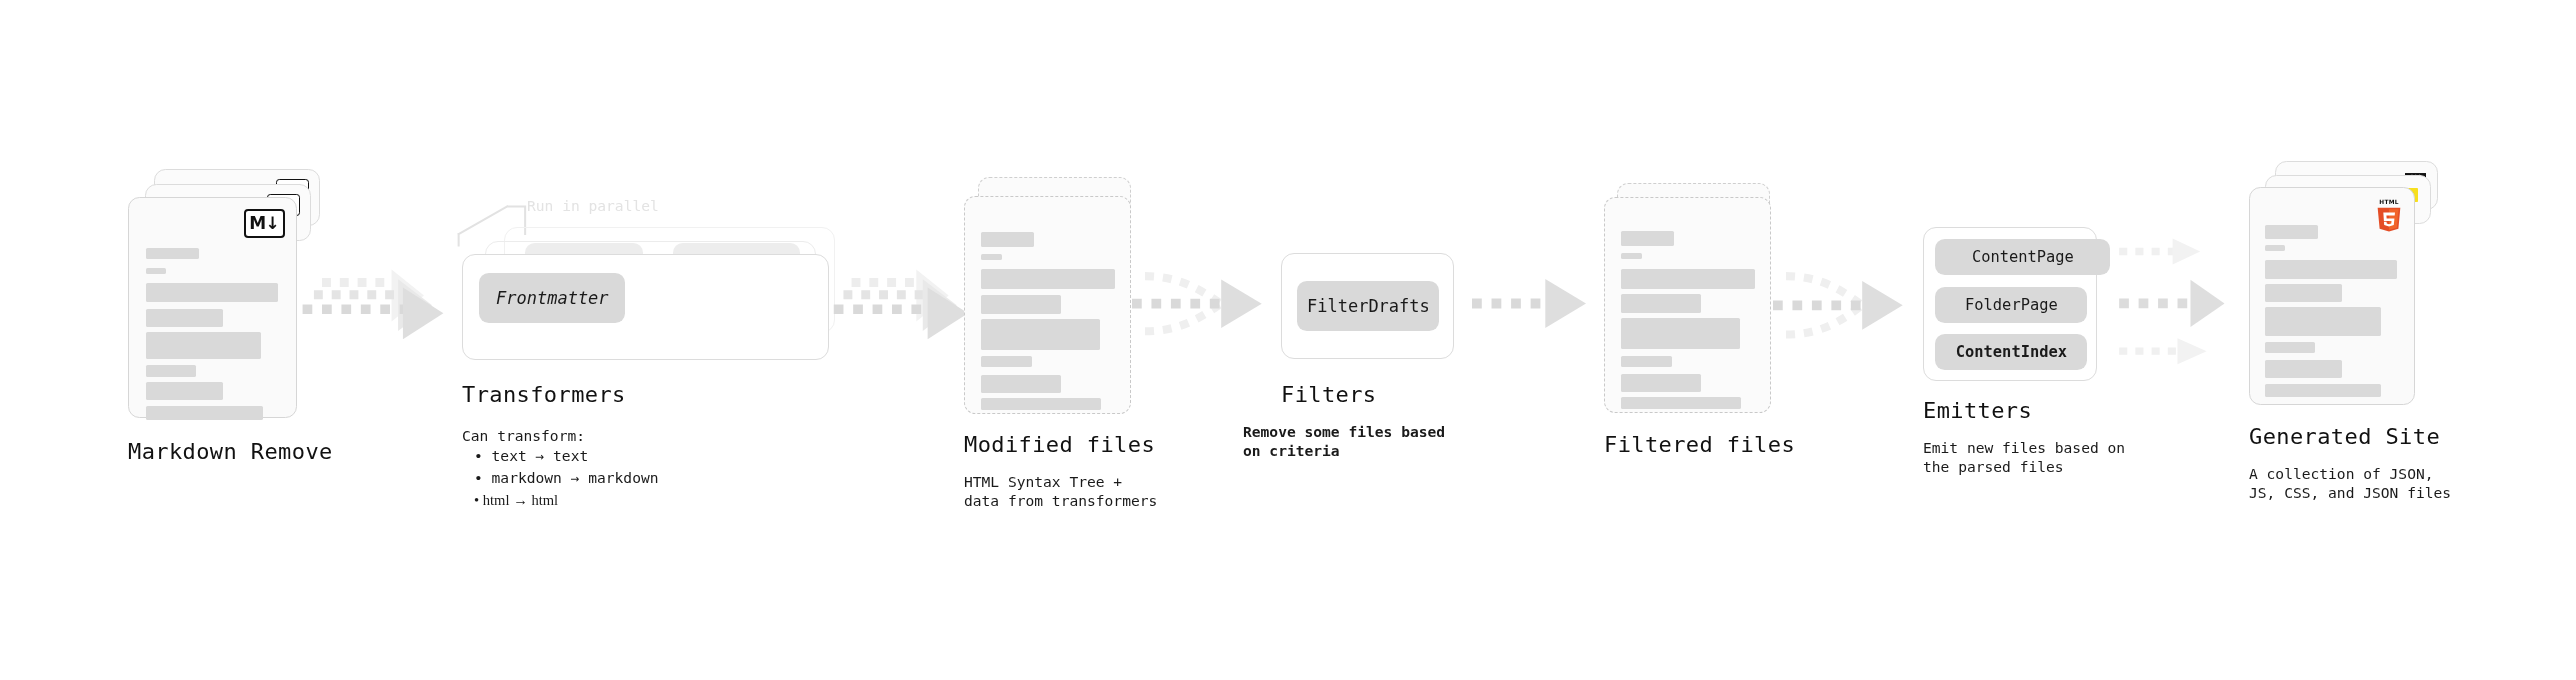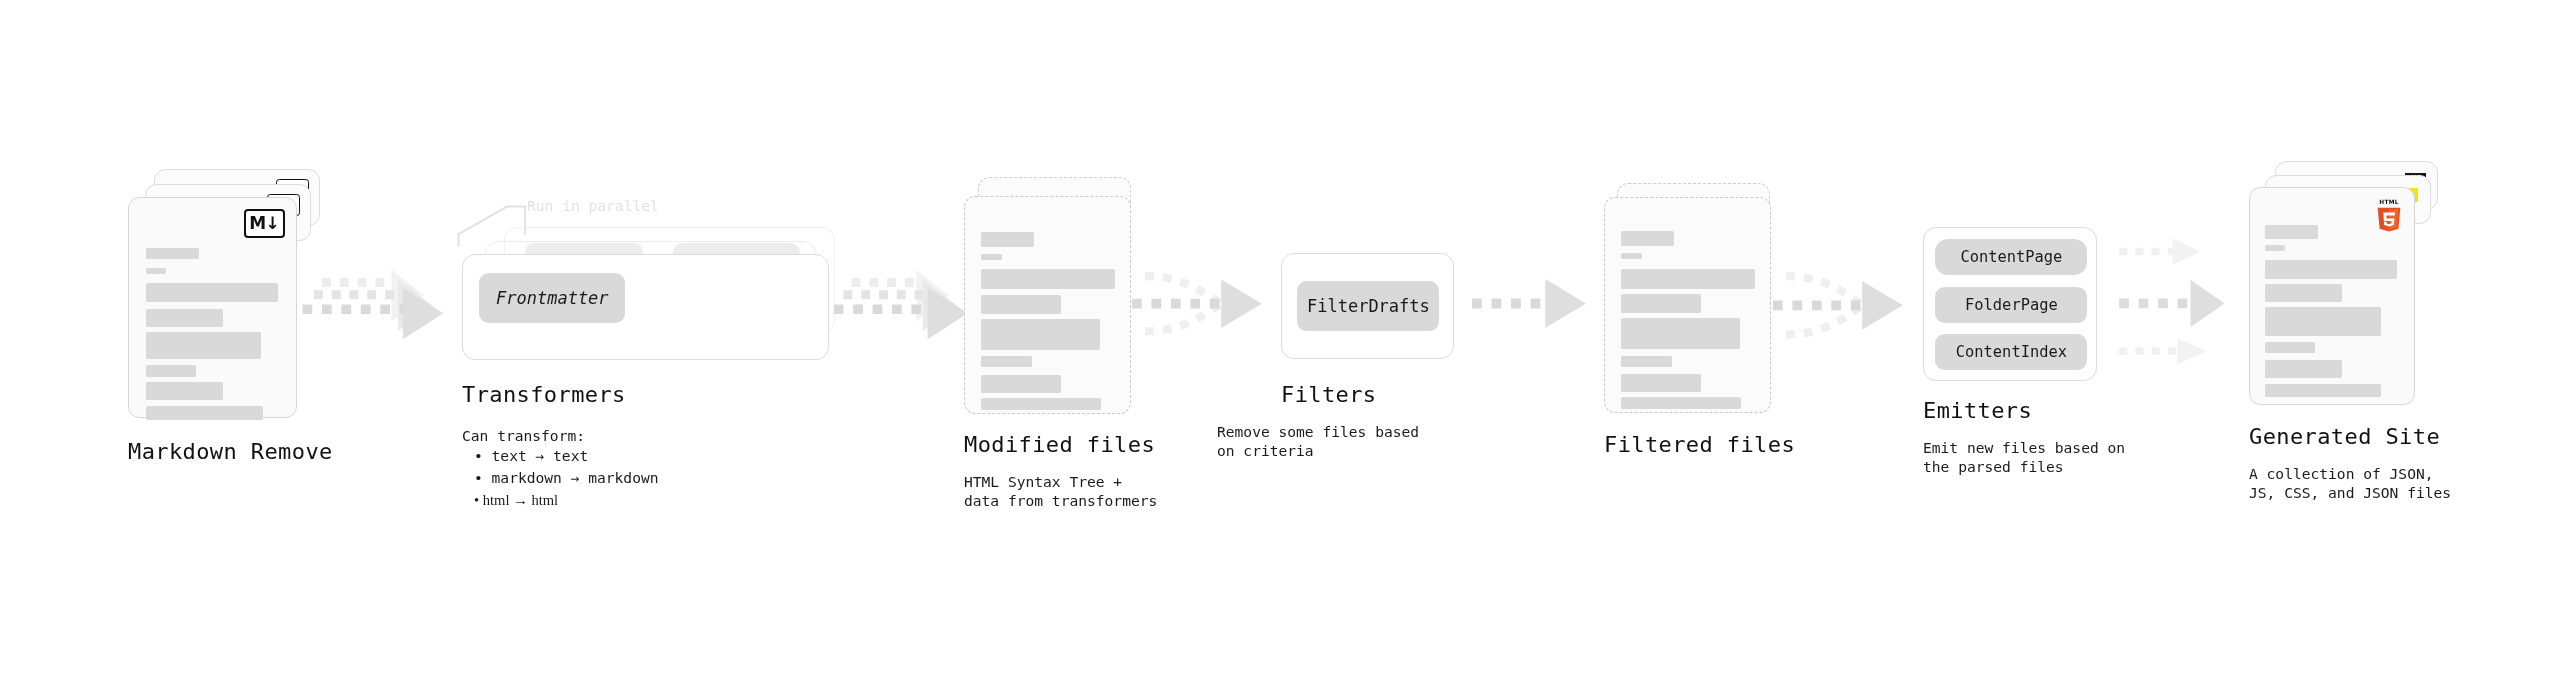--- a/index.html
+++ b/index.html
@@ -242,21 +242,21 @@
       <polygon points="110,26 160,56 110,86" fill="#dedede"></polygon>
     </svg>
   </div>
 
   <div class="abs">
     <div class="stagebox" style="left:1281px;top:253px;width:173px;height:106px;">
       <div class="chip" style="left:15.4px;top:27px;width:142px;height:50px;">FilterDrafts</div>
     </div>
 
     <div class="title" style="left:1281px;top:382px;">Filters</div>
-    <div class="sub" style="left:1217px;top:423px;">Remove some files based
+    <div class="sub" style="left:1243px;top:423px;font-weight:bold;">Remove some files based
 on criteria</div>
   </div>
 
   <div class="abs" style="left:1472px;top:288px;">
     <svg width="114" height="53" viewBox="0 0 140 65">
       <line x1="0" y1="19" x2="96" y2="19" stroke="#d9d9d9" stroke-width="12" stroke-dasharray="12 12"></line>
       <polygon points="90,-11 140,19 90,49" fill="#dedede"></polygon>
     </svg>
   </div>
 
@@ -281,23 +281,23 @@
     <svg width="150" height="106" viewBox="0 0 185 130">
       <path d="M16 22 C 60 22 86 40 110 58" stroke="#efefef" stroke-width="10" stroke-dasharray="11 11" fill="none"></path>
       <path d="M16 94 C 60 94 86 76 110 58" stroke="#efefef" stroke-width="10" stroke-dasharray="11 11" fill="none"></path>
       <line x1="0" y1="58" x2="116" y2="58" stroke="#d9d9d9" stroke-width="12" stroke-dasharray="12 12"></line>
       <polygon points="110,28 160,58 110,88" fill="#dedede"></polygon>
     </svg>
   </div>
 
   <div class="abs">
     <div class="stagebox" style="left:1923px;top:227px;width:174px;height:154px;">
-      <div class="chip" style="left:11.4px;top:10.6px;width:152px;height:36px;font-size:15.4px;border-radius:13px;">ContentPage</div>
+      <div class="chip" style="left:11.4px;top:10.6px;width:175px;height:36px;font-size:15.4px;">ContentPage</div>
       <div class="chip" style="left:11.4px;top:59px;width:152px;height:36px;font-size:15.4px;">FolderPage</div>
-      <div class="chip" style="left:11.4px;top:106px;width:152px;height:36px;font-size:15.4px;">ContentIndex</div>
+      <div class="chip" style="left:11.4px;top:106px;width:152px;height:36px;font-size:15.4px;font-weight:bold;">ContentIndex</div>
     </div>
 
     <div class="title" style="left:1923px;top:398px;">Emitters</div>
     <div class="sub" style="left:1923px;top:439px;">Emit new files based on
 the parsed files</div>
   </div>
 
   <div class="abs" style="left:2119px;top:228px;">
     <svg width="130" height="154" viewBox="0 0 160 190">
 

